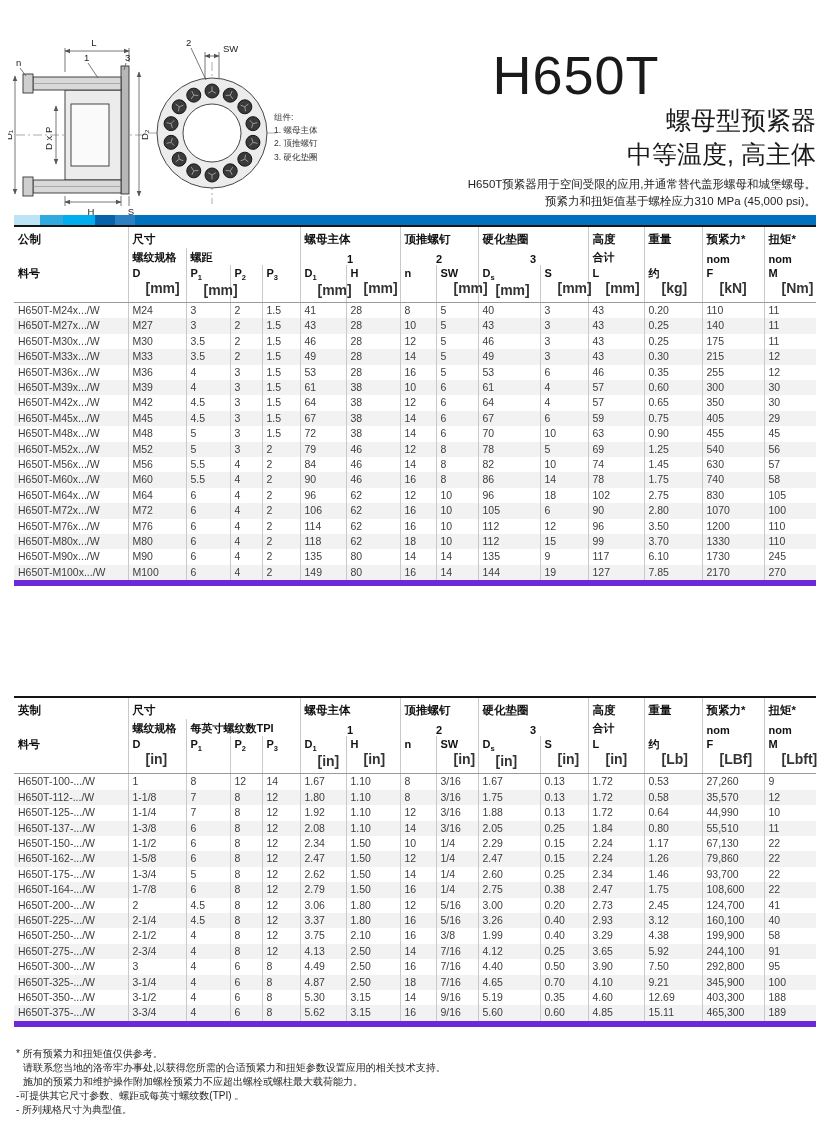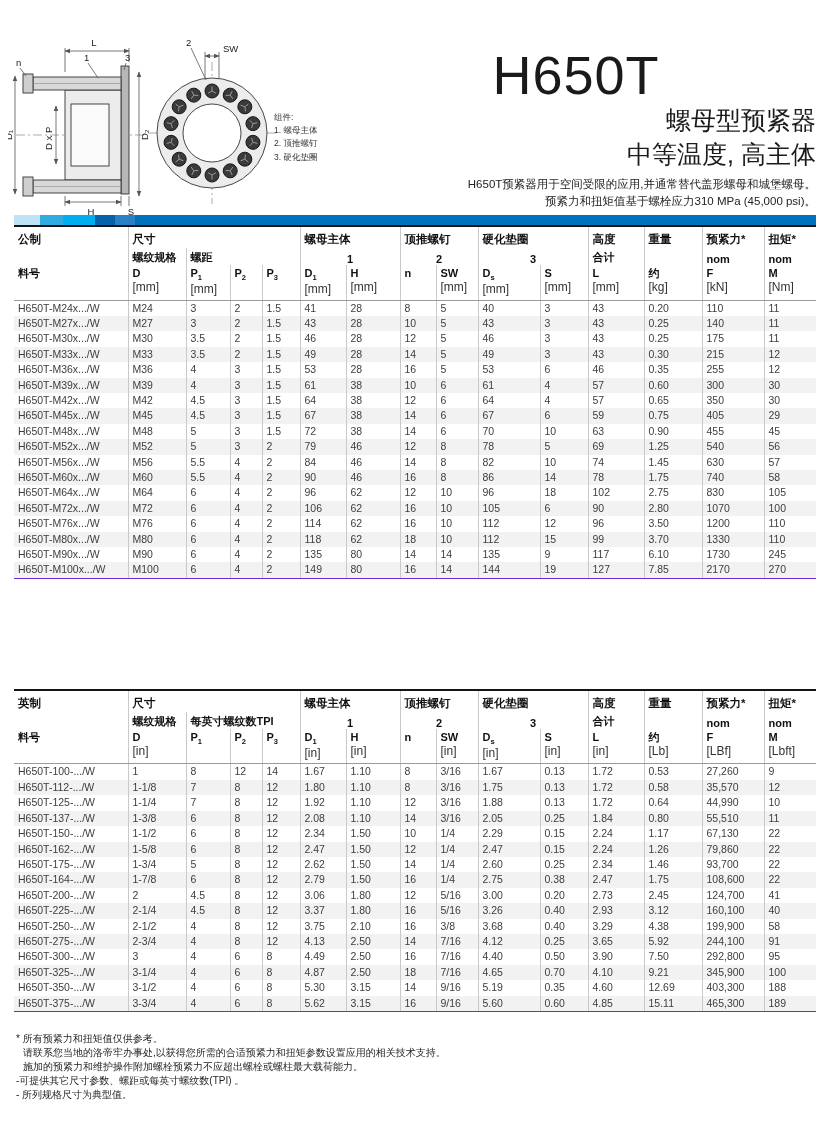--- a/index.html
+++ b/index.html
@@ -31,27 +31,27 @@
   .dtable col.c0{width:114px}.dtable col.c1{width:58px}.dtable col.c2{width:44px}
   .dtable col.c3{width:32px}.dtable col.c4{width:38px}.dtable col.c5{width:46px}
   .dtable col.c6{width:54px}.dtable col.c7{width:36px}.dtable col.c8{width:42px}
   .dtable col.c9{width:62px}.dtable col.c10{width:48px}.dtable col.c11{width:56px}
   .dtable col.c12{width:58px}.dtable col.c13{width:62px}.dtable col.c14{width:52px}
   .dtable th{font-weight:bold;text-align:left;padding:2px 4px;color:#111;}
   .dtable tr.g th{font-size:11.5px;border-top:2px solid #151515;padding-top:5px;padding-bottom:1px;}
   .dtable tr.s th{vertical-align:bottom;padding-bottom:0;font-size:11px;}
   .dtable tr.s th.ctr{text-align:center;}
   .dtable tr.h th{vertical-align:top;font-size:11px;line-height:1.2;border-bottom:1px solid #9a9a9a;padding-bottom:3px;}
-  .dtable .unit{display:block;font-weight:400;font-size:12px;color:#333;}
+  .dtable .unit{display:block;font-weight:700;font-size:14px;color:#333;margin-left:13px;}
   .dtable sub{font-size:7.5px;}
   .dtable td{padding:1px 4px;line-height:13.4px;color:#3d3d3d;overflow:hidden;white-space:nowrap;}
   .dtable tbody tr:nth-child(even){background:#f2f2f2;}
   .dtable th,.dtable td{border-left:1px solid #c9c9c9;}
   .dtable th:first-child,.dtable td:first-child{border-left:none;}
-  .dtable tbody tr:last-child td{border-bottom:1px solid #6d28d9;}
+  .dtable tbody tr:last-child td{border-bottom:6px solid #6d28d9;}
   #imperial-table{margin-top:110px;}
 
   
   .footnotes{margin:20px 0 0 16px;font-size:10px;line-height:1.4;color:#1f1f1f;}
   .footnotes .indent{padding-left:7px;}
 
   
   .drawing text{font-family:"Liberation Sans","DejaVu Sans",sans-serif;font-size:9.5px;fill:#222;}
   .drawing .dimline{stroke:#555;stroke-width:.8;fill:none;}
   .drawing .part{stroke:#333;stroke-width:.9;}
@@ -811,21 +811,21 @@
       <tr>
         <td>H650T-250-.../W</td>
         <td>2-1/2</td>
         <td>4</td>
         <td>8</td>
         <td>12</td>
         <td>3.75</td>
         <td>2.10</td>
         <td>16</td>
         <td>3/8</td>
-        <td>3.68</td>
+        <td>1.99</td>
         <td>0.40</td>
         <td>3.29</td>
         <td>4.38</td>
         <td>199,900</td>
         <td>58</td>
       </tr>
       <tr>
         <td>H650T-275-.../W</td>
         <td>2-3/4</td>
         <td>4</td>

